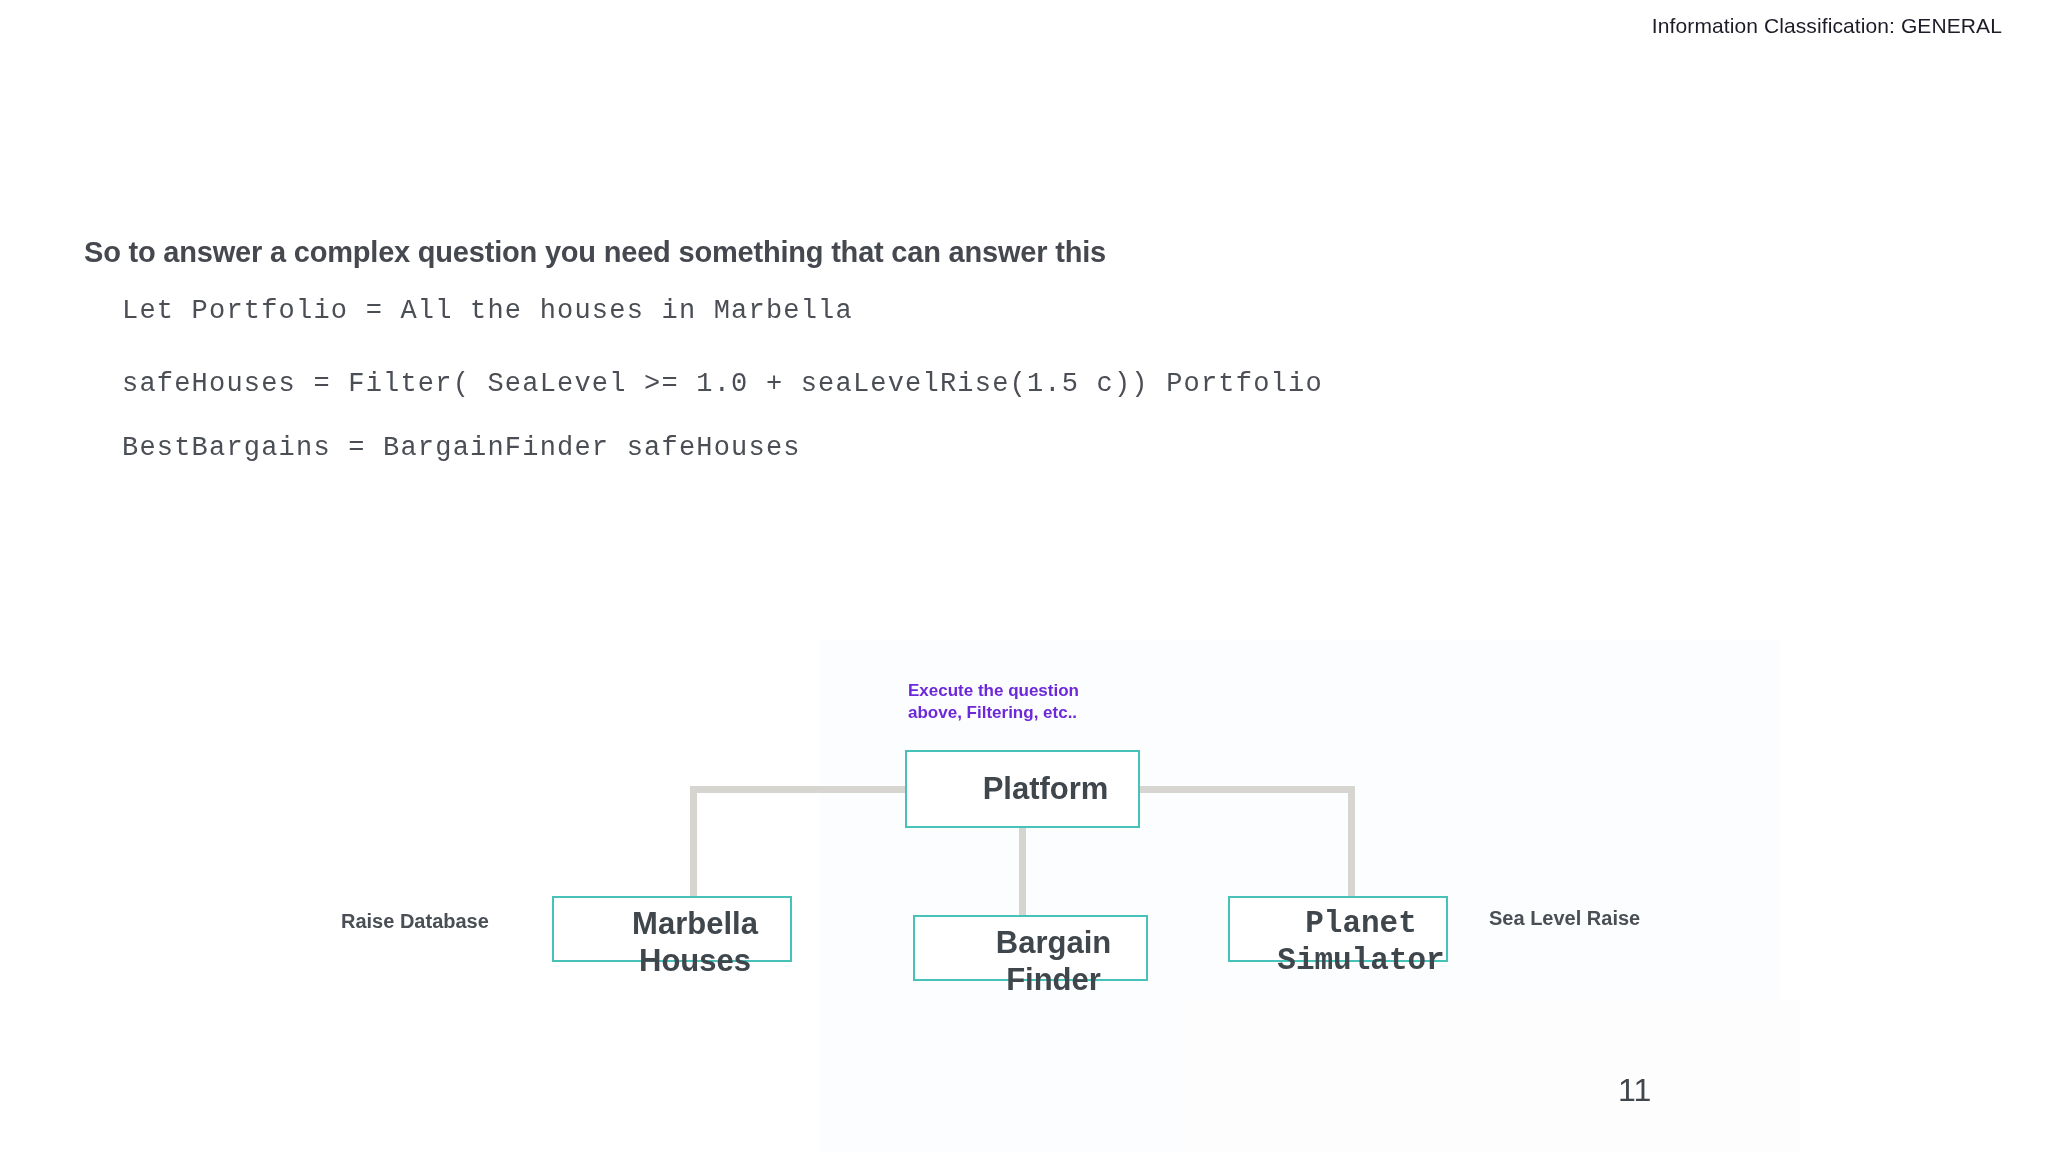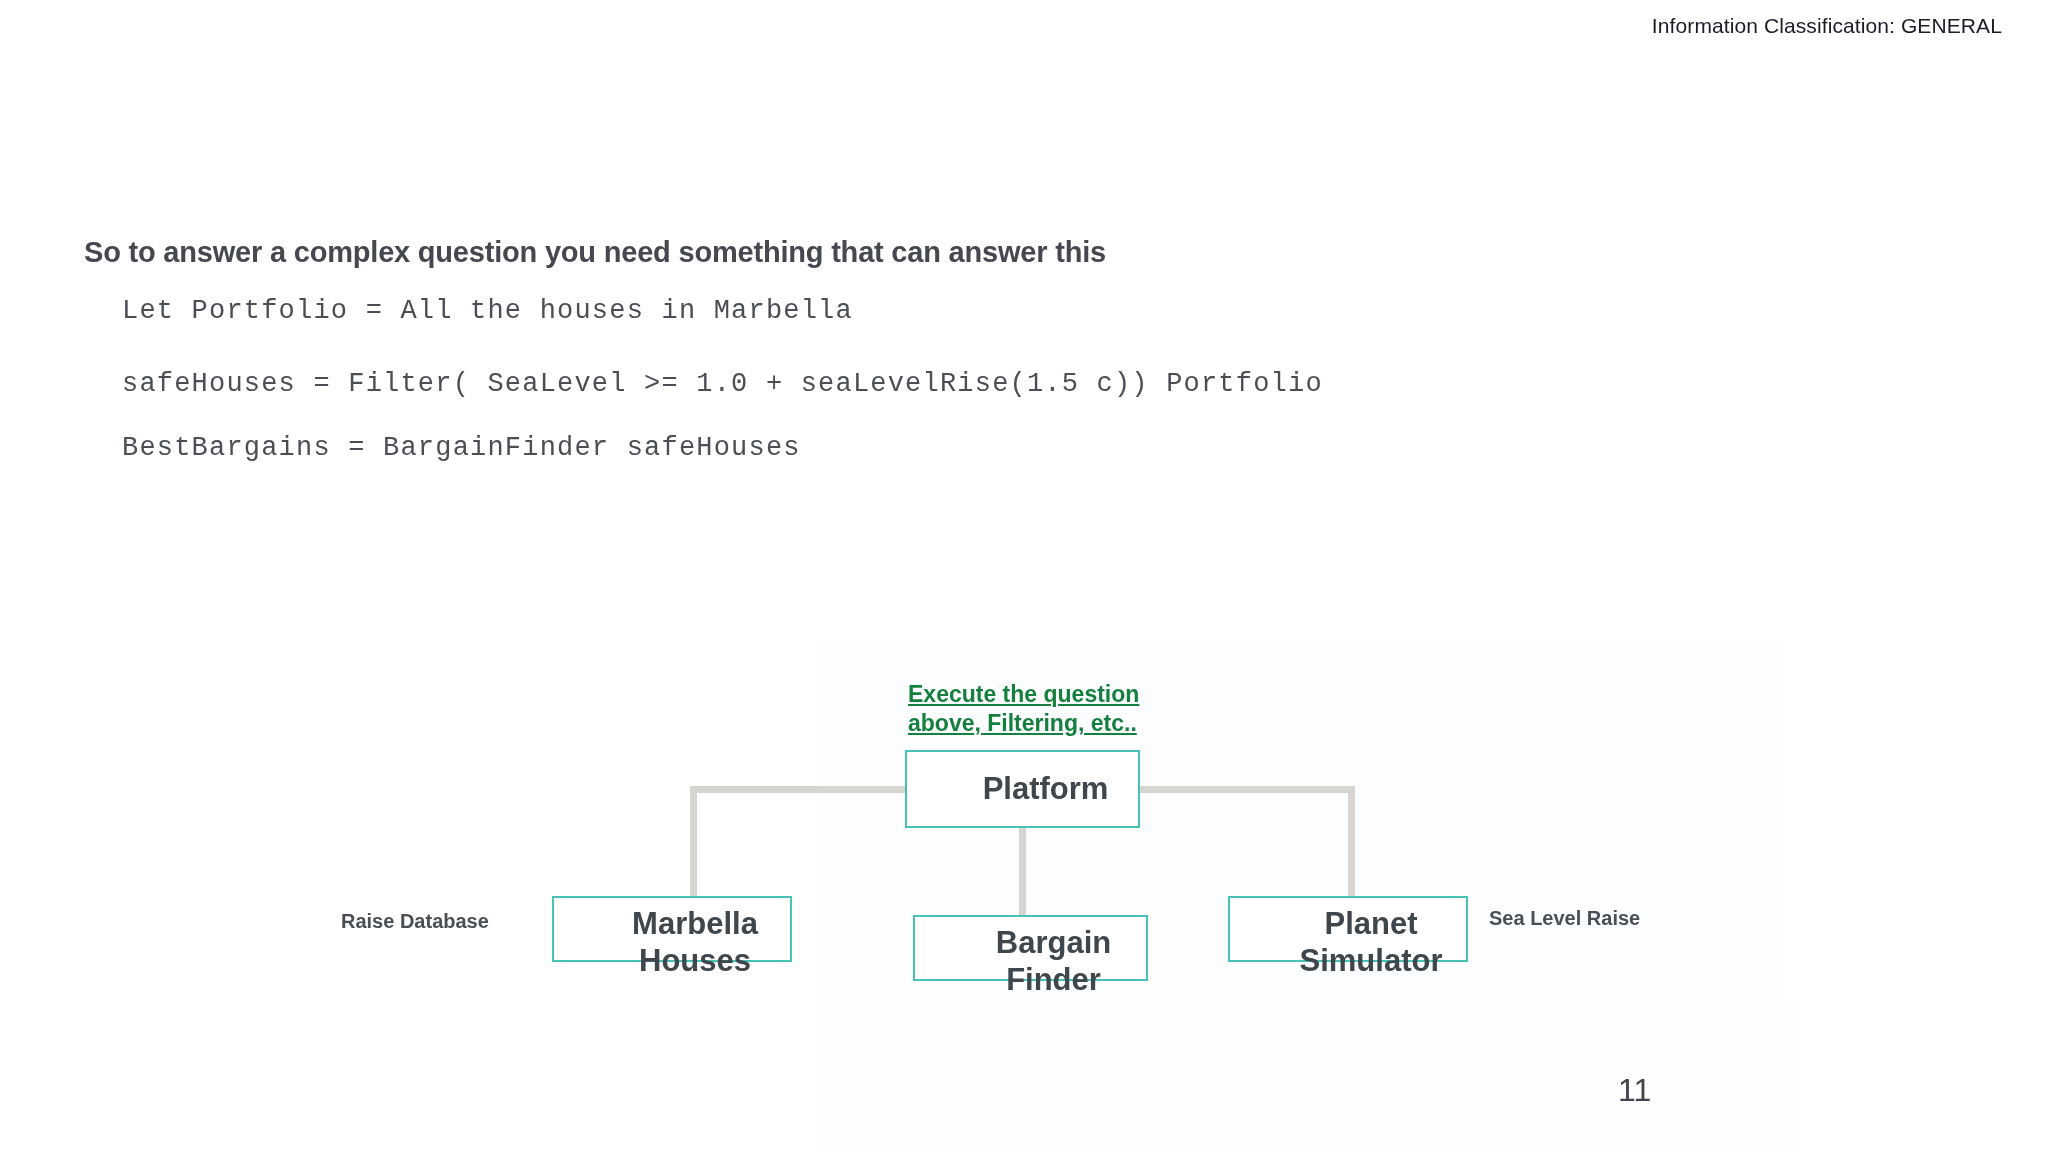--- a/index.html
+++ b/index.html
@@ -114,40 +114,40 @@
     left: 905px;
     top: 295px;
     width: 235px;
     height: 66px;
     z-index: 4;
     margin-left: 8px;
   }
   .node-planet {
     left: 1228px;
     top: 276px;
-    width: 240px;
+    width: 220px;
     height: 66px;
     z-index: 4;
+    font-family: Liberation Mono, monospace;
   }
   .node-marbella .node-label,
   .node-bargain  .node-label,
   .node-planet   .node-label {
     font-size: 31px;
     position: relative;
     top: 14px;
   }
 
   .annotation {
     position: absolute;
     font-weight: bold;
-    font-size: 23px;
-    color: #15803d;
+    font-size: 17px;
+    color: #6d28d9;
     line-height: 1.28;
     white-space: pre-line;
-    text-decoration: underline;
   }
   .annotation-platform {
     left: 908px;
     top: 60px;
     width: 260px;
   }
   .side-label {
     position: absolute;
     font-weight: bold;
     font-size: 20px;

